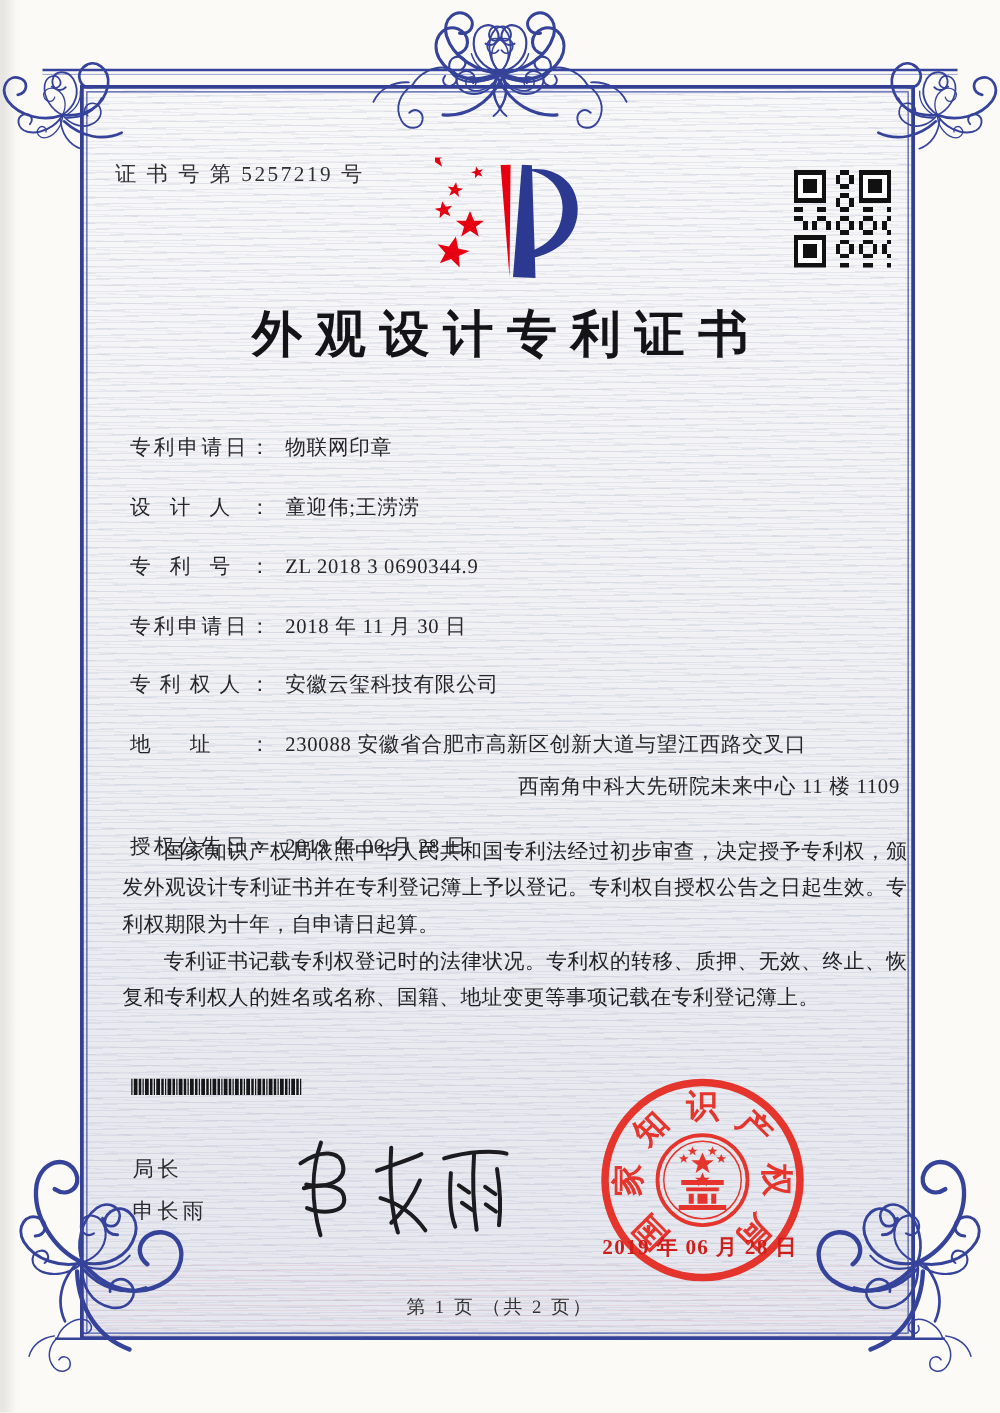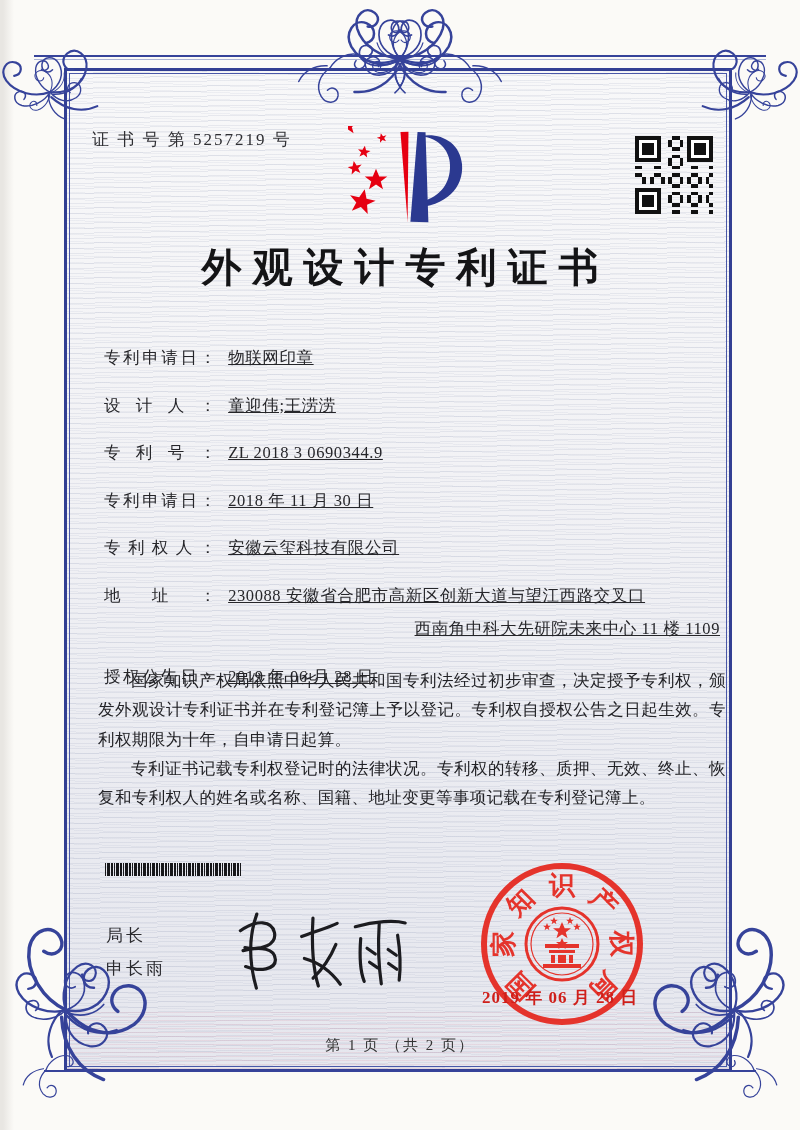--- a/index.html
+++ b/index.html
@@ -43,21 +43,21 @@
   .qr-box{position:absolute;left:635px;top:136px;width:78px;height:78px;}
   .title{
     position:absolute;left:0;top:240px;width:800px;text-align:center;
     font-size:40px;font-weight:700;color:#141416;letter-spacing:11px;
     text-indent:11px;
   }
   .fields{position:absolute;left:104px;top:344px;width:616px;font-size:16.5px;color:#26262a;}
   .frow{position:relative;margin-bottom:19.5px;line-height:28px;white-space:nowrap;}
   .lab{display:inline-block;width:112px;text-align:justify;text-align-last:justify;vertical-align:top;}
   .lab-spacer{display:inline-block;width:112px;}
-  .val{margin-left:8px;letter-spacing:0.6px;text-decoration:underline;}
+  .val{margin-left:8px;letter-spacing:0.6px;}
   .addr2{margin-top:-14px;text-align:right;}
   .grant-no-pair{position:absolute;left:300px;top:0;}
   .grant-no-pair .val{margin-left:6px;}
   .paras{
     position:absolute;left:98px;top:666px;width:628px;
     font-size:16.5px;color:#222226;line-height:1.78;text-align:justify;
   }
   .paras p{margin:0;text-indent:2em;letter-spacing:0.4px;}
   .barcode{position:absolute;left:105px;top:863px;width:200px;height:13px;display:flex;align-items:stretch;}
   .barcode span{display:block;height:100%;background:#17171a;}

